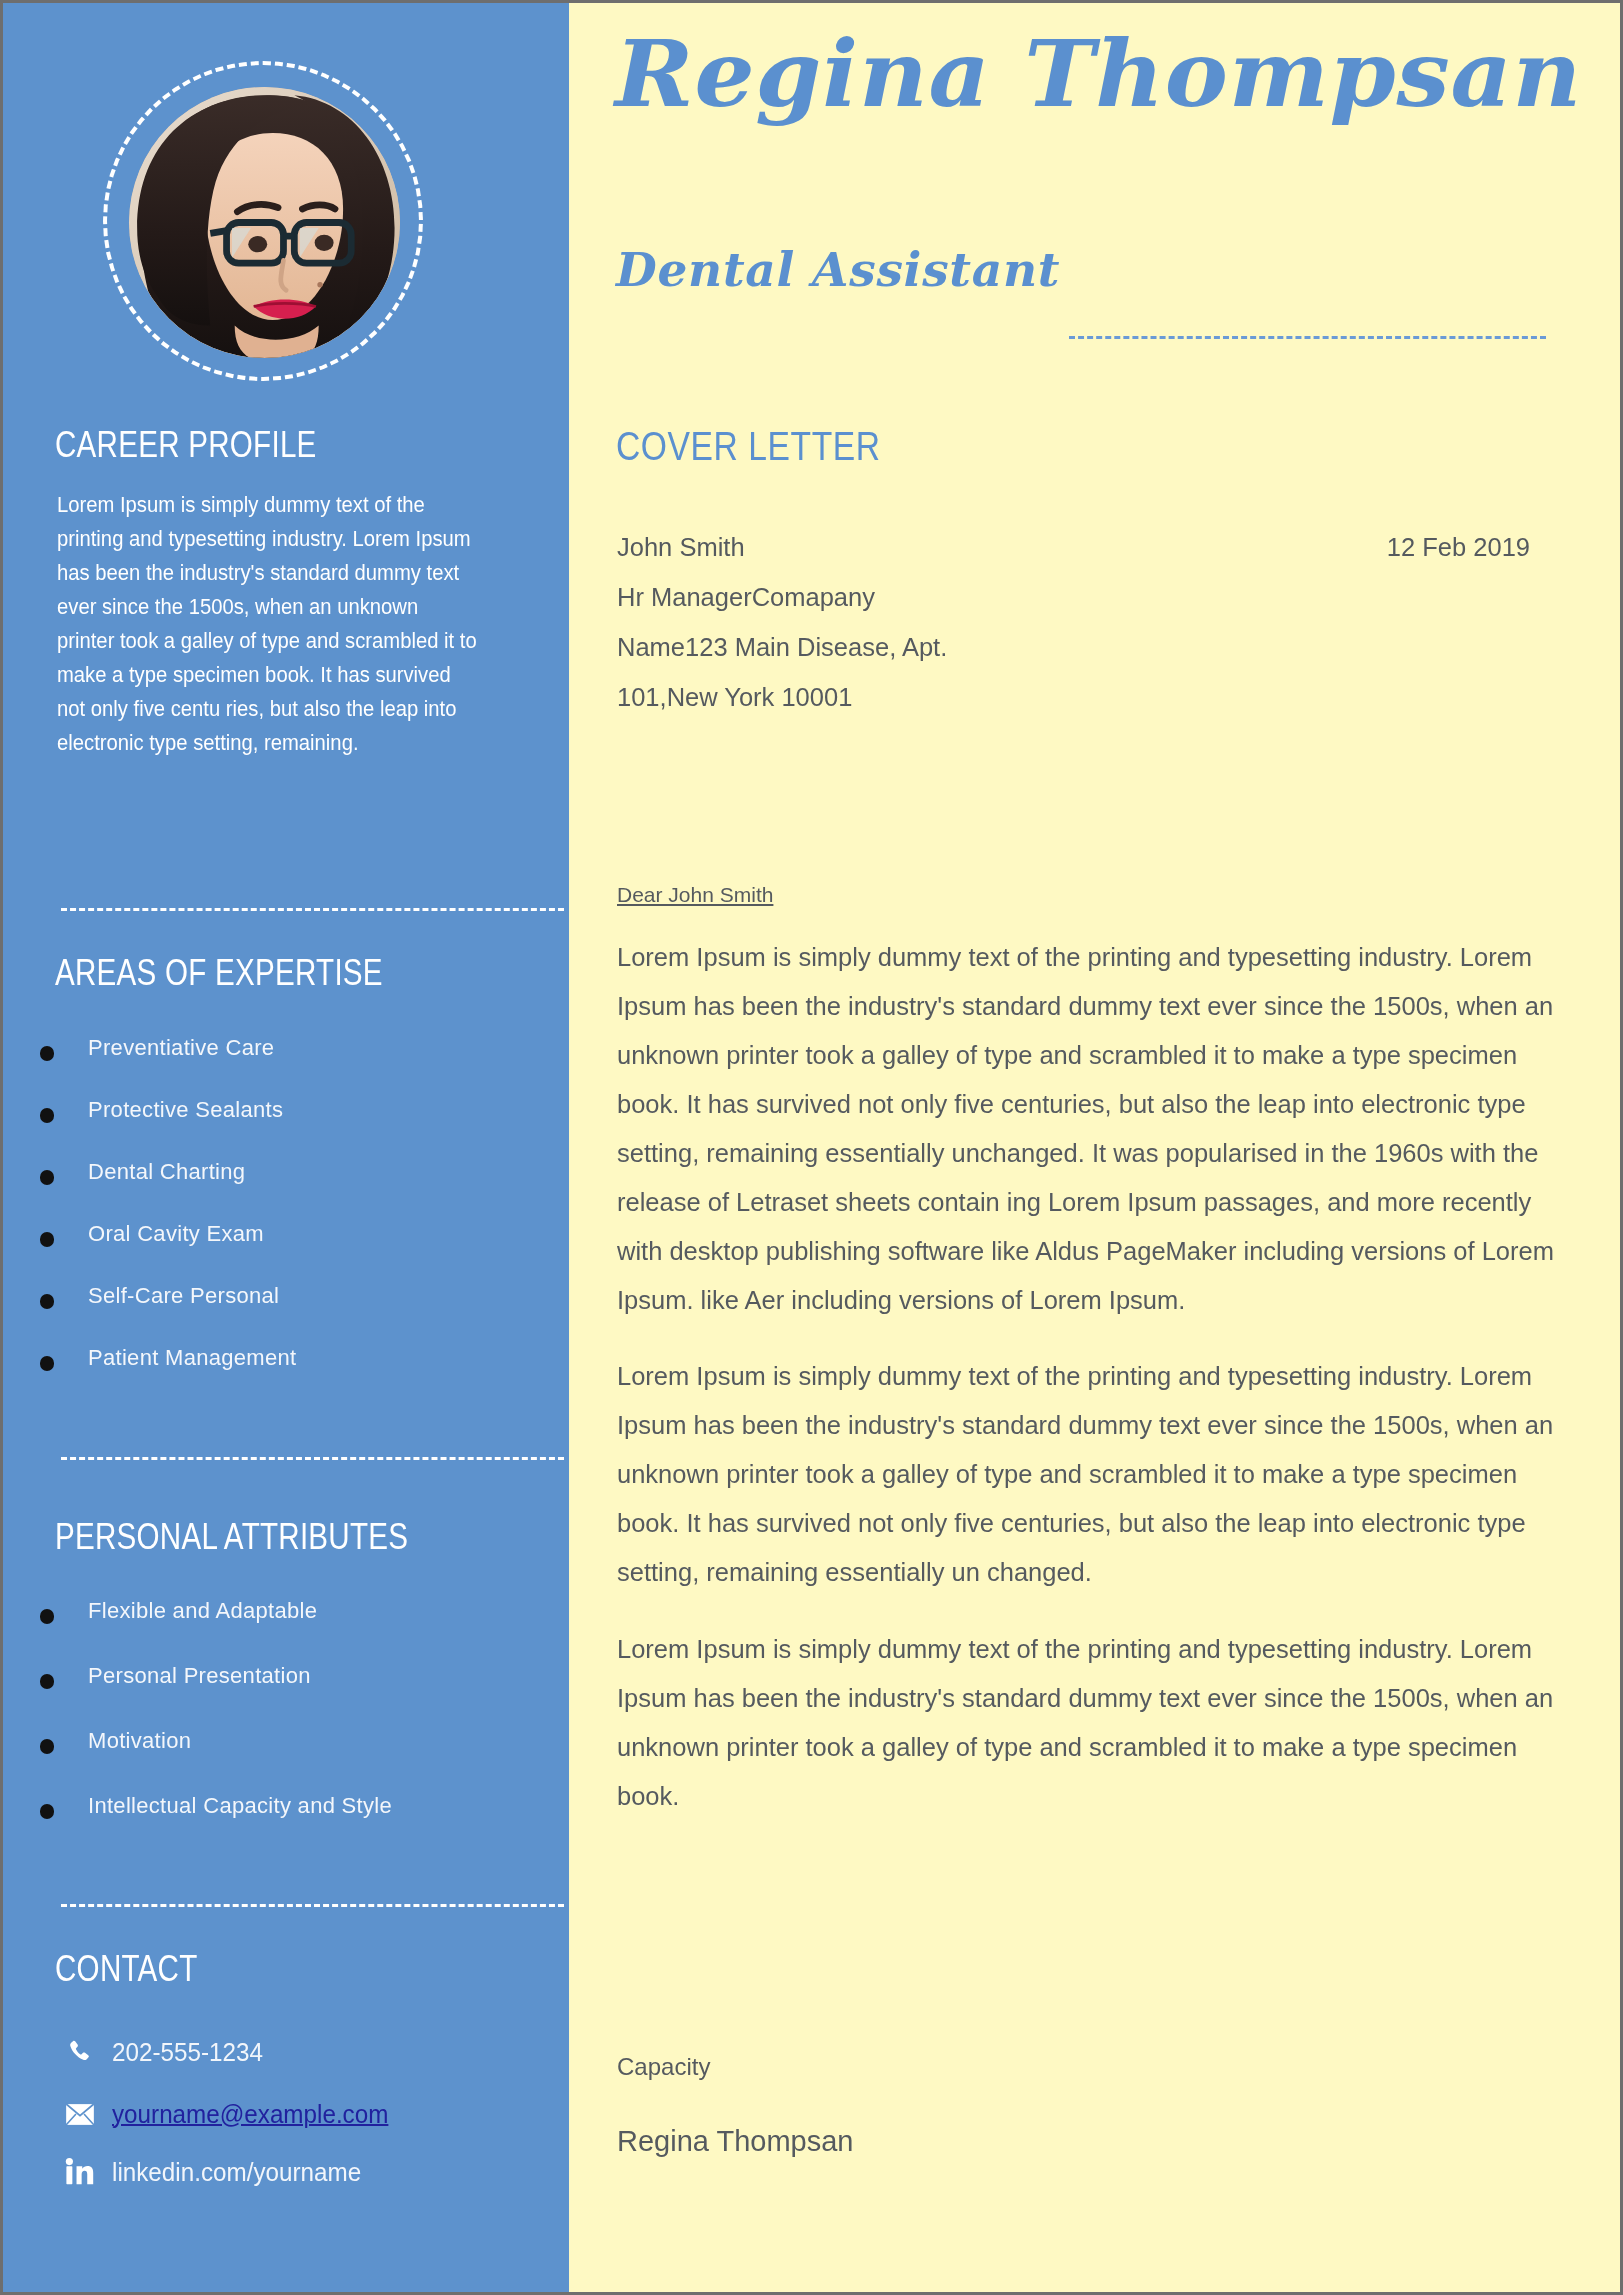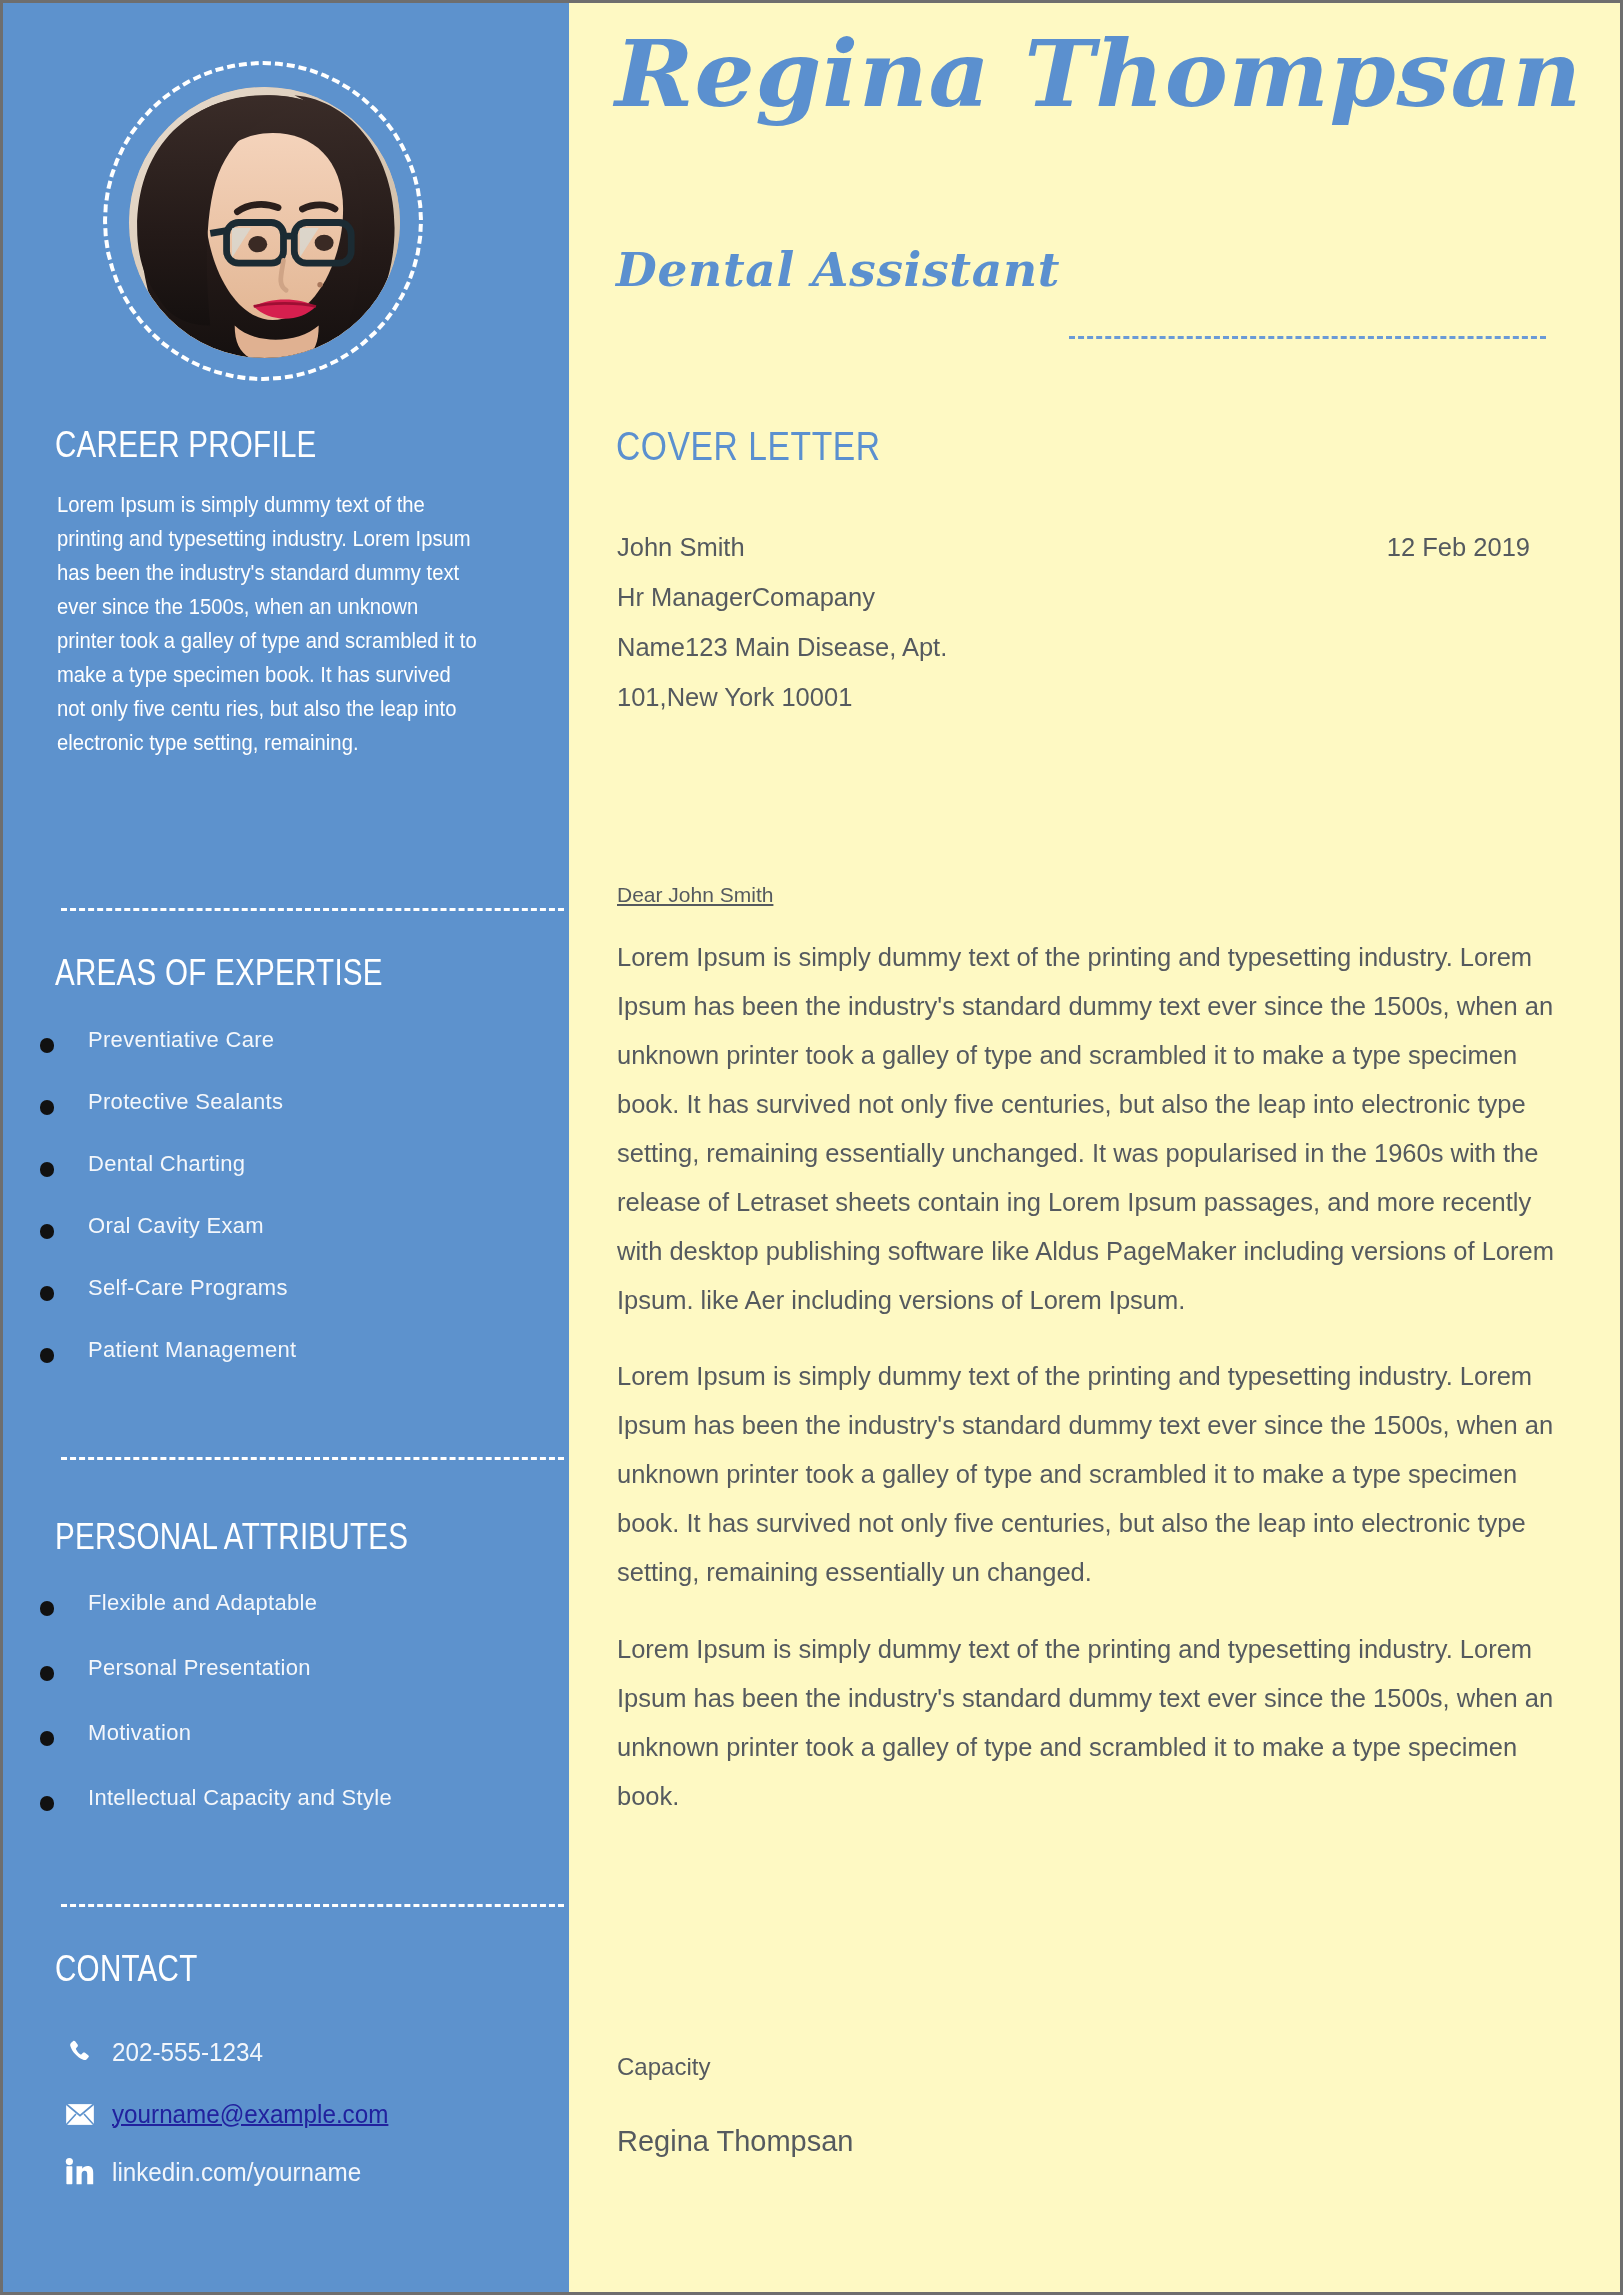--- a/index.html
+++ b/index.html
@@ -79,21 +79,21 @@
   }
 
   .divider {
     position: absolute;
     left: 58px;
     width: 503px;
     height: 0;
     border-top: 3.9px dashed #ffffff;
   }
 
-  .bullet-list { position: absolute; left: 0; width: 566px; }
+  .bullet-list { position: absolute; left: 0; width: 566px; margin-top: 8px; }
   .bullet-row { position: relative; height: 62px; }
   .bullet-row.tight { height: 65px; }
   .bullet-dot {
     position: absolute;
     left: 37px;
     top: 18.3px;
     width: 14.4px;
     height: 14.4px;
     border-radius: 50%;
     background: #111111;
@@ -354,21 +354,21 @@
         <div class="bullet-row">
           <span class="bullet-dot"></span>
           <span class="bullet-label">Dental Charting</span>
         </div>
         <div class="bullet-row">
           <span class="bullet-dot"></span>
           <span class="bullet-label">Oral Cavity Exam</span>
         </div>
         <div class="bullet-row">
           <span class="bullet-dot"></span>
-          <span class="bullet-label">Self-Care Programs</span>
+          <span class="bullet-label">Self-Care Personal</span>
         </div>
         <div class="bullet-row">
           <span class="bullet-dot"></span>
           <span class="bullet-label">Patient Management</span>
         </div>
       </div>
 
     <div class="divider" style="top:1454px;"></div>
 
     <div class="side-head" style="top:1515px;">PERSONAL ATTRIBUTES</div>

